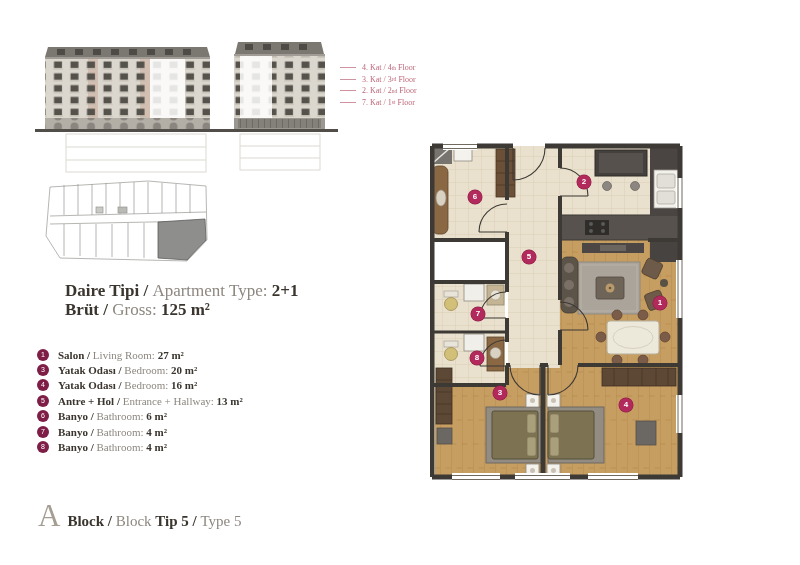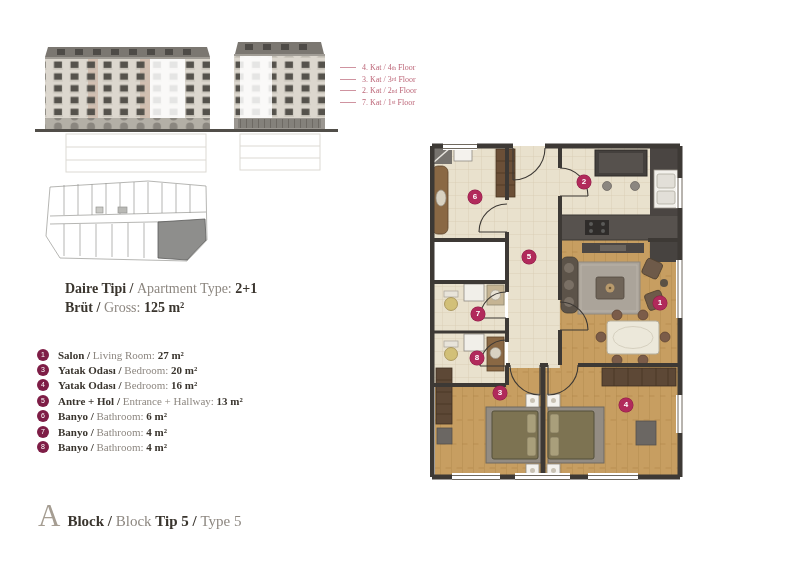--- a/index.html
+++ b/index.html
@@ -9,21 +9,21 @@
   .abs{position:absolute;}
 
   
   .floors{position:absolute;left:340px;top:62px;}
   .floor-row{display:flex;align-items:center;height:11.5px;font-size:8px;color:#bc6577;white-space:pre;}
   .floor-row .dash{display:inline-block;width:16px;height:1px;background:#cf93a0;margin-right:6px;}
   .floor-row sup{font-size:5.5px;line-height:0;}
 
   
   .info{position:absolute;left:65px;top:281px;}
-  .info-row{height:19px;font-size:14px;white-space:pre;}
+  .info-row{height:19px;font-size:17px;white-space:pre;}
   .t-dark{color:#3a352e;font-weight:bold;}
   .t-gray{color:#8d8780;font-weight:normal;}
 
   
   .rooms{position:absolute;left:37px;top:347px;}
   .room-row{display:flex;align-items:center;height:15.4px;font-size:11px;white-space:pre;}
   .badge{width:12px;height:12px;border-radius:50%;background:#7e1d46;color:#fff;
          font-family:"Liberation Sans",sans-serif;font-size:7px;line-height:12px;
          text-align:center;margin-right:9px;flex:0 0 12px;}
 

